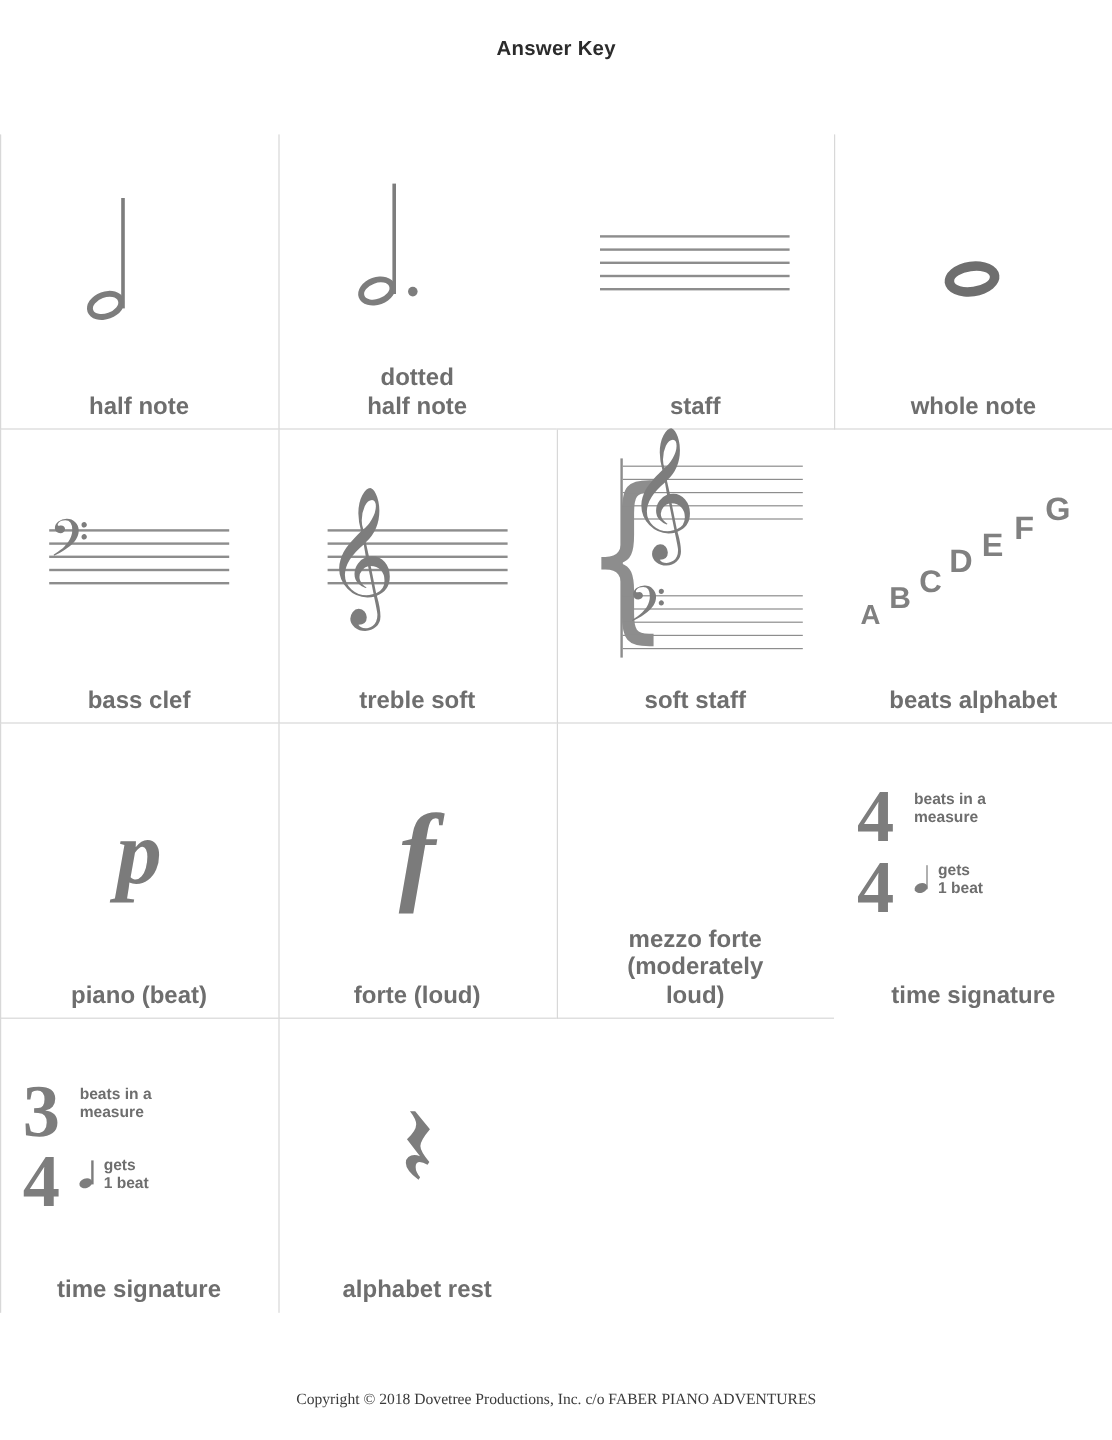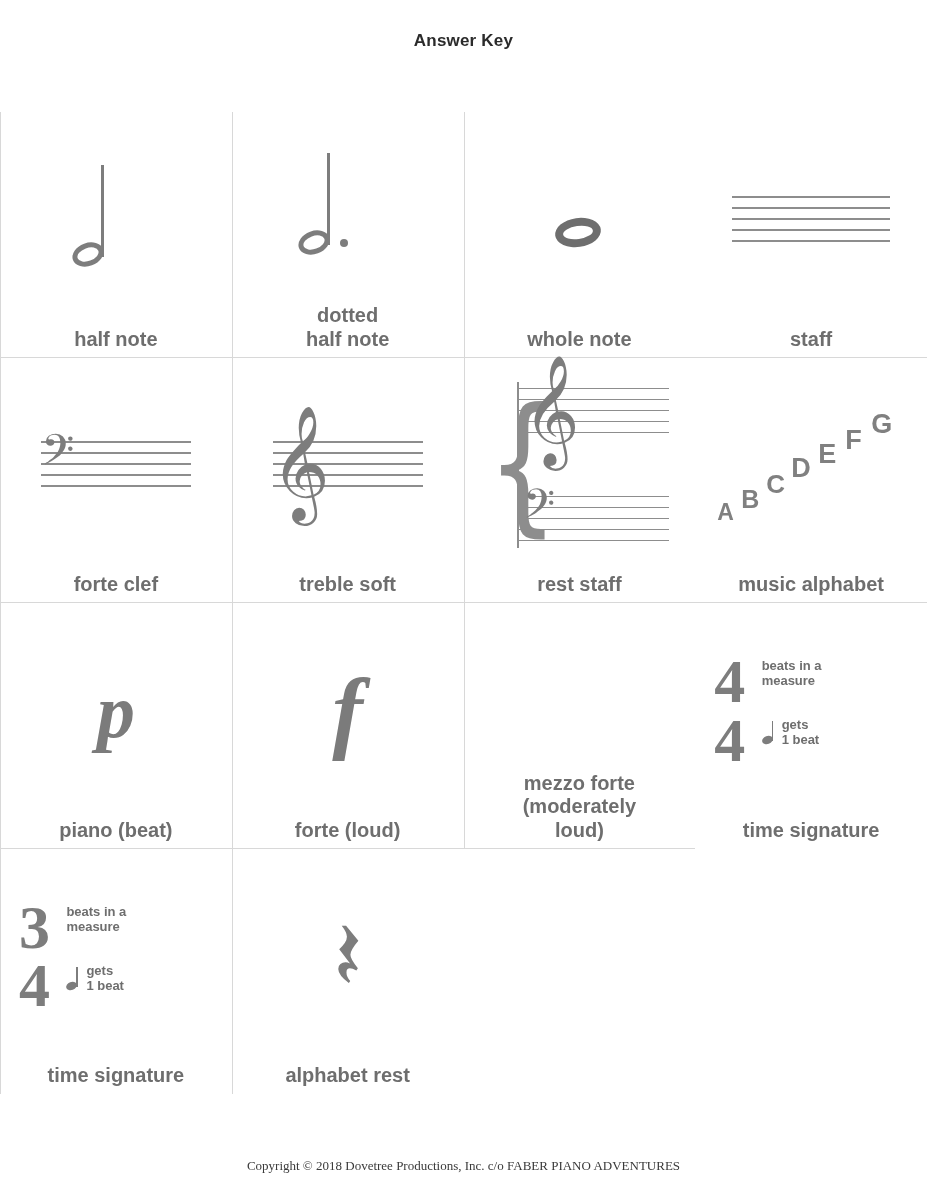--- a/index.html
+++ b/index.html
@@ -282,54 +282,54 @@
         <div class="stem" style="left:39px; top:10px; height:92px;"></div>
         <div class="dot" style="left:52px; top:96px;"></div>
       </div>
     </div>
     <div class="label">
       <div>dotted</div>
       <div>half note</div>
     </div>
   </div>
 
-  <div class="cell colsep rowsep">
-    <div class="art">
-      <div class="note" style="height:120px;">
-        <div class="head whole" style="left:36px; top:58px;"></div>
-      </div>
-    </div>
-    <div class="label">whole note</div>
-  </div>
-
   <div class="cell rowsep">
     <div class="art">
       <div class="staff5" style="width:158px;">
         <div class="ln" style="top:0px;"></div>
         <div class="ln" style="top:11px;"></div>
         <div class="ln" style="top:22px;"></div>
         <div class="ln" style="top:33px;"></div>
         <div class="ln" style="top:44px;"></div>
       </div>
     </div>
     <div class="label">staff</div>
+  </div>
+
+  <div class="cell colsep rowsep">
+    <div class="art">
+      <div class="note" style="height:120px;">
+        <div class="head whole" style="left:36px; top:58px;"></div>
+      </div>
+    </div>
+    <div class="label">whole note</div>
   </div>
 
   <div class="cell colsep rowsep">
     <div class="art">
       <div class="staff5" style="width:150px;">
         <div class="ln" style="top:0px;"></div>
         <div class="ln" style="top:11px;"></div>
         <div class="ln" style="top:22px;"></div>
         <div class="ln" style="top:33px;"></div>
         <div class="ln" style="top:44px;"></div>
         <div class="clefglyph" style="position:absolute; left:0px; top:-12px; font-size:52px;">𝄢</div>
       </div>
     </div>
-    <div class="label">forte clef</div>
+    <div class="label">bass clef</div>
   </div>
 
   <div class="cell colsep rowsep">
     <div class="art">
       <div class="staff5" style="width:150px;">
         <div class="ln" style="top:0px;"></div>
         <div class="ln" style="top:11px;"></div>
         <div class="ln" style="top:22px;"></div>
         <div class="ln" style="top:33px;"></div>
         <div class="ln" style="top:44px;"></div>
@@ -355,36 +355,36 @@
         <div class="stf" style="top:118px;">
           <div class="ln" style="top:0px;"></div>
           <div class="ln" style="top:11px;"></div>
           <div class="ln" style="top:22px;"></div>
           <div class="ln" style="top:33px;"></div>
           <div class="ln" style="top:44px;"></div>
           <div class="clefglyph" style="position:absolute; left:4px; top:-12px; font-size:50px;">𝄢</div>
         </div>
       </div>
     </div>
-    <div class="label">rest staff</div>
+    <div class="label">soft staff</div>
   </div>
 
   <div class="cell rowsep">
     <div class="art">
       <div class="alpha">
         <span style="left:6px;  top:96px; font-size:23px;">A</span>
         <span style="left:30px; top:82px; font-size:25px;">B</span>
         <span style="left:55px; top:66px; font-size:26px;">C</span>
         <span style="left:80px; top:50px; font-size:27px;">D</span>
         <span style="left:107px;top:36px; font-size:27px;">E</span>
         <span style="left:134px;top:22px; font-size:27px;">F</span>
         <span style="left:160px;top:6px;  font-size:27px;">G</span>
       </div>
     </div>
-    <div class="label">music alphabet</div>
+    <div class="label">beats alphabet</div>
   </div>
 
   <div class="cell colsep rowsep">
     <div class="art">
       <div class="dyn" style="font-size:76px;">p</div>
     </div>
     <div class="label">piano (beat)</div>
   </div>
 
   <div class="cell colsep rowsep">

